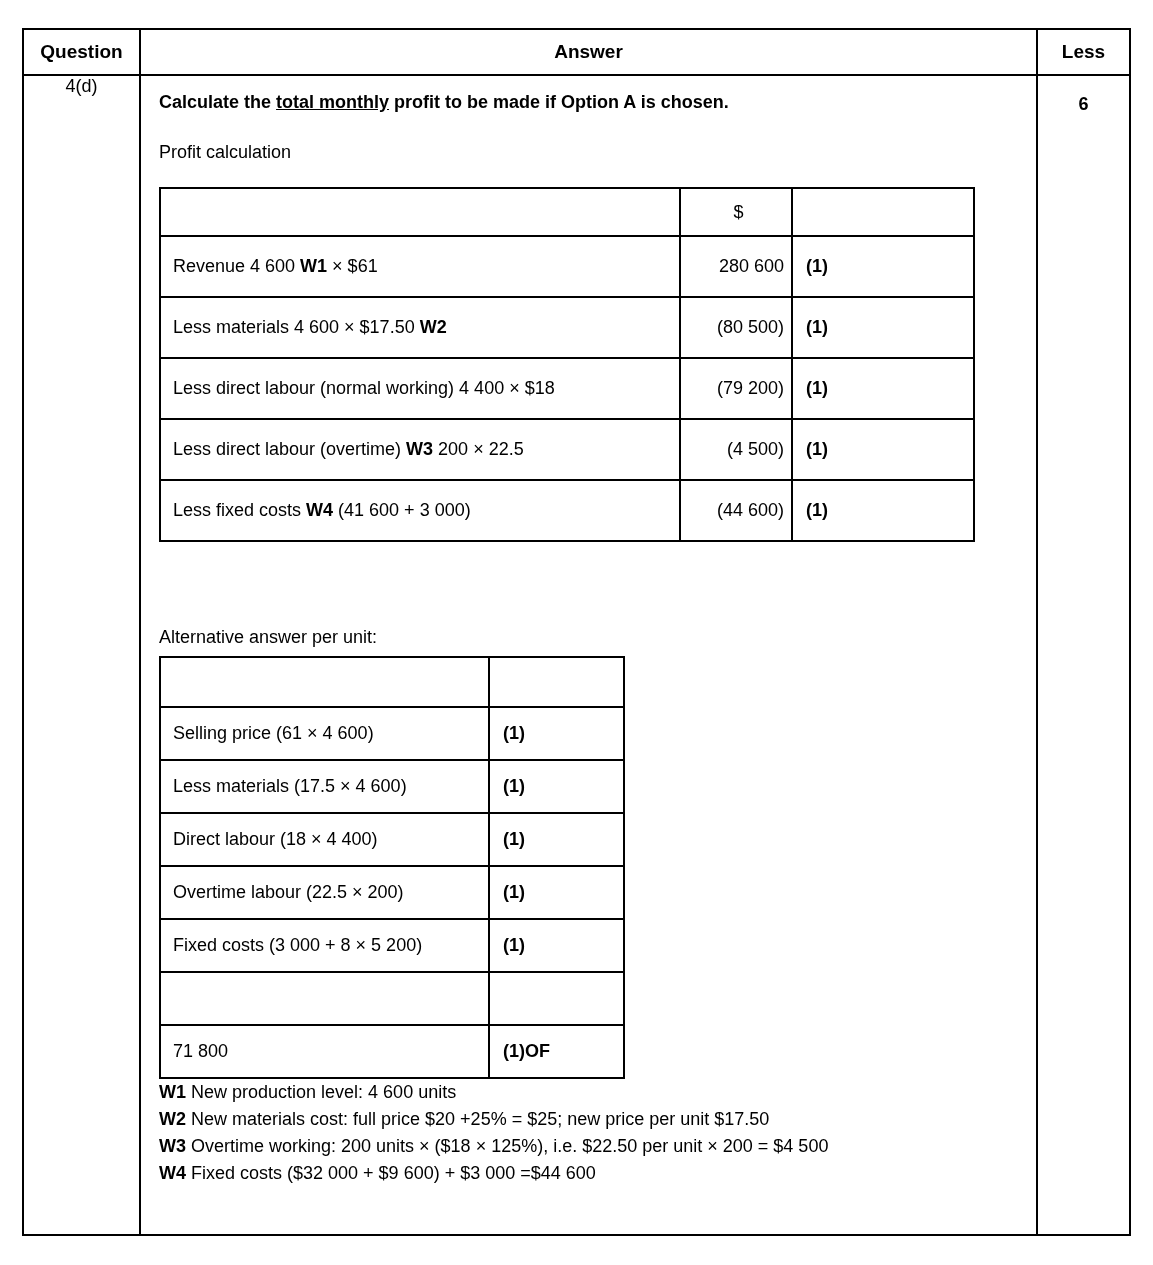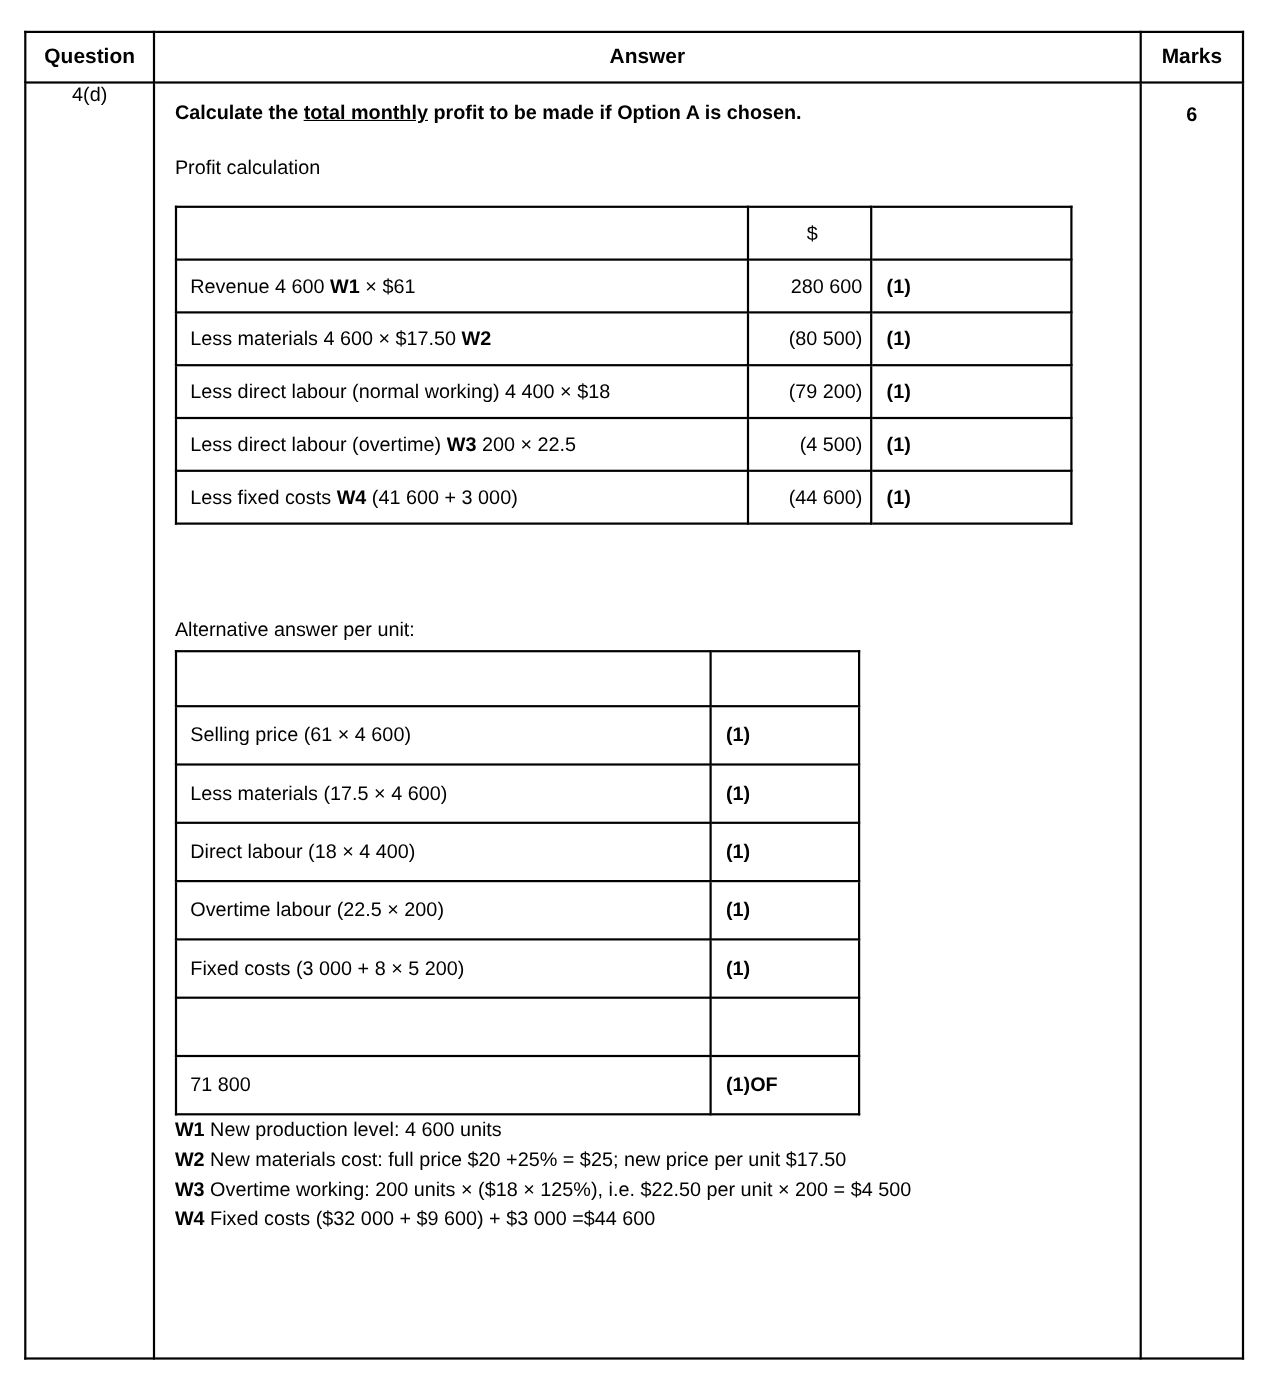--- a/index.html
+++ b/index.html
@@ -19,47 +19,47 @@
   .col-m { width: 93px; }
   .q-cell { vertical-align: top; text-align: center; font-size: 18px; }
   .m-cell { vertical-align: top; text-align: center; padding-top: 18px; font-size: 18px; font-weight: bold; }
   .a-cell { vertical-align: top; padding: 16px 20px 12px 18px; height: 1160px; }
 
   .title { font-size: 18px; font-weight: bold; }
   .u { text-decoration: underline; }
   .plabel { font-size: 18px; margin-top: 29px; }
 
   .t1 { margin-top: 24px; }
-  .t1 td { border: 2px solid #000; font-size: 18px; height: 48px; padding: 0 8px 0 12px; vertical-align: middle; }
+  .t1 td { border: 2px solid #000; font-size: 18px; height: 61px; padding: 0 8px 0 12px; vertical-align: middle; }
   .t1 .desc { width: 520px; }
   .t1 .amt { width: 112px; text-align: right; padding-right: 7px; }
   .t1 .mark { width: 182px; padding-left: 13px; }
   .t1 .hrow td { height: 48px; }
   .t1 .hdr { text-align: center; font-weight: normal; }
   .t1 b, .t2 b, .workings b { font-weight: bold; }
 
   .alt-label { font-size: 18px; margin-top: 85px; }
 
   .t2 { margin-top: 8px; }
   .t2 td { border: 2px solid #000; font-size: 18px; height: 53px; padding: 0 8px 0 12px; vertical-align: middle; }
-  .t2 .desc { width: 486px; }
+  .t2 .desc { width: 329px; }
   .t2 .mark { width: 135px; padding-left: 13px; }
   .t2 .hrow td { height: 50px; }
 
   .workings { font-size: 18px; line-height: 27px; }
 </style>
 </head>
 <body>
 
 <table class="outer">
   <thead>
     <tr>
       <th class="col-q">Question</th>
       <th class="col-a">Answer</th>
-      <th class="col-m">Marks</th>
+      <th class="col-m">Less</th>
     </tr>
   </thead>
   <tbody>
     <tr>
       <td class="q-cell">4(d)</td>
       <td class="a-cell">
 
         <p class="title"><span>Calculate the </span><span class="u">total monthly</span><span> profit to be made if Option A is chosen.</span></p>
 
         <p class="plabel">Profit calculation</p>

